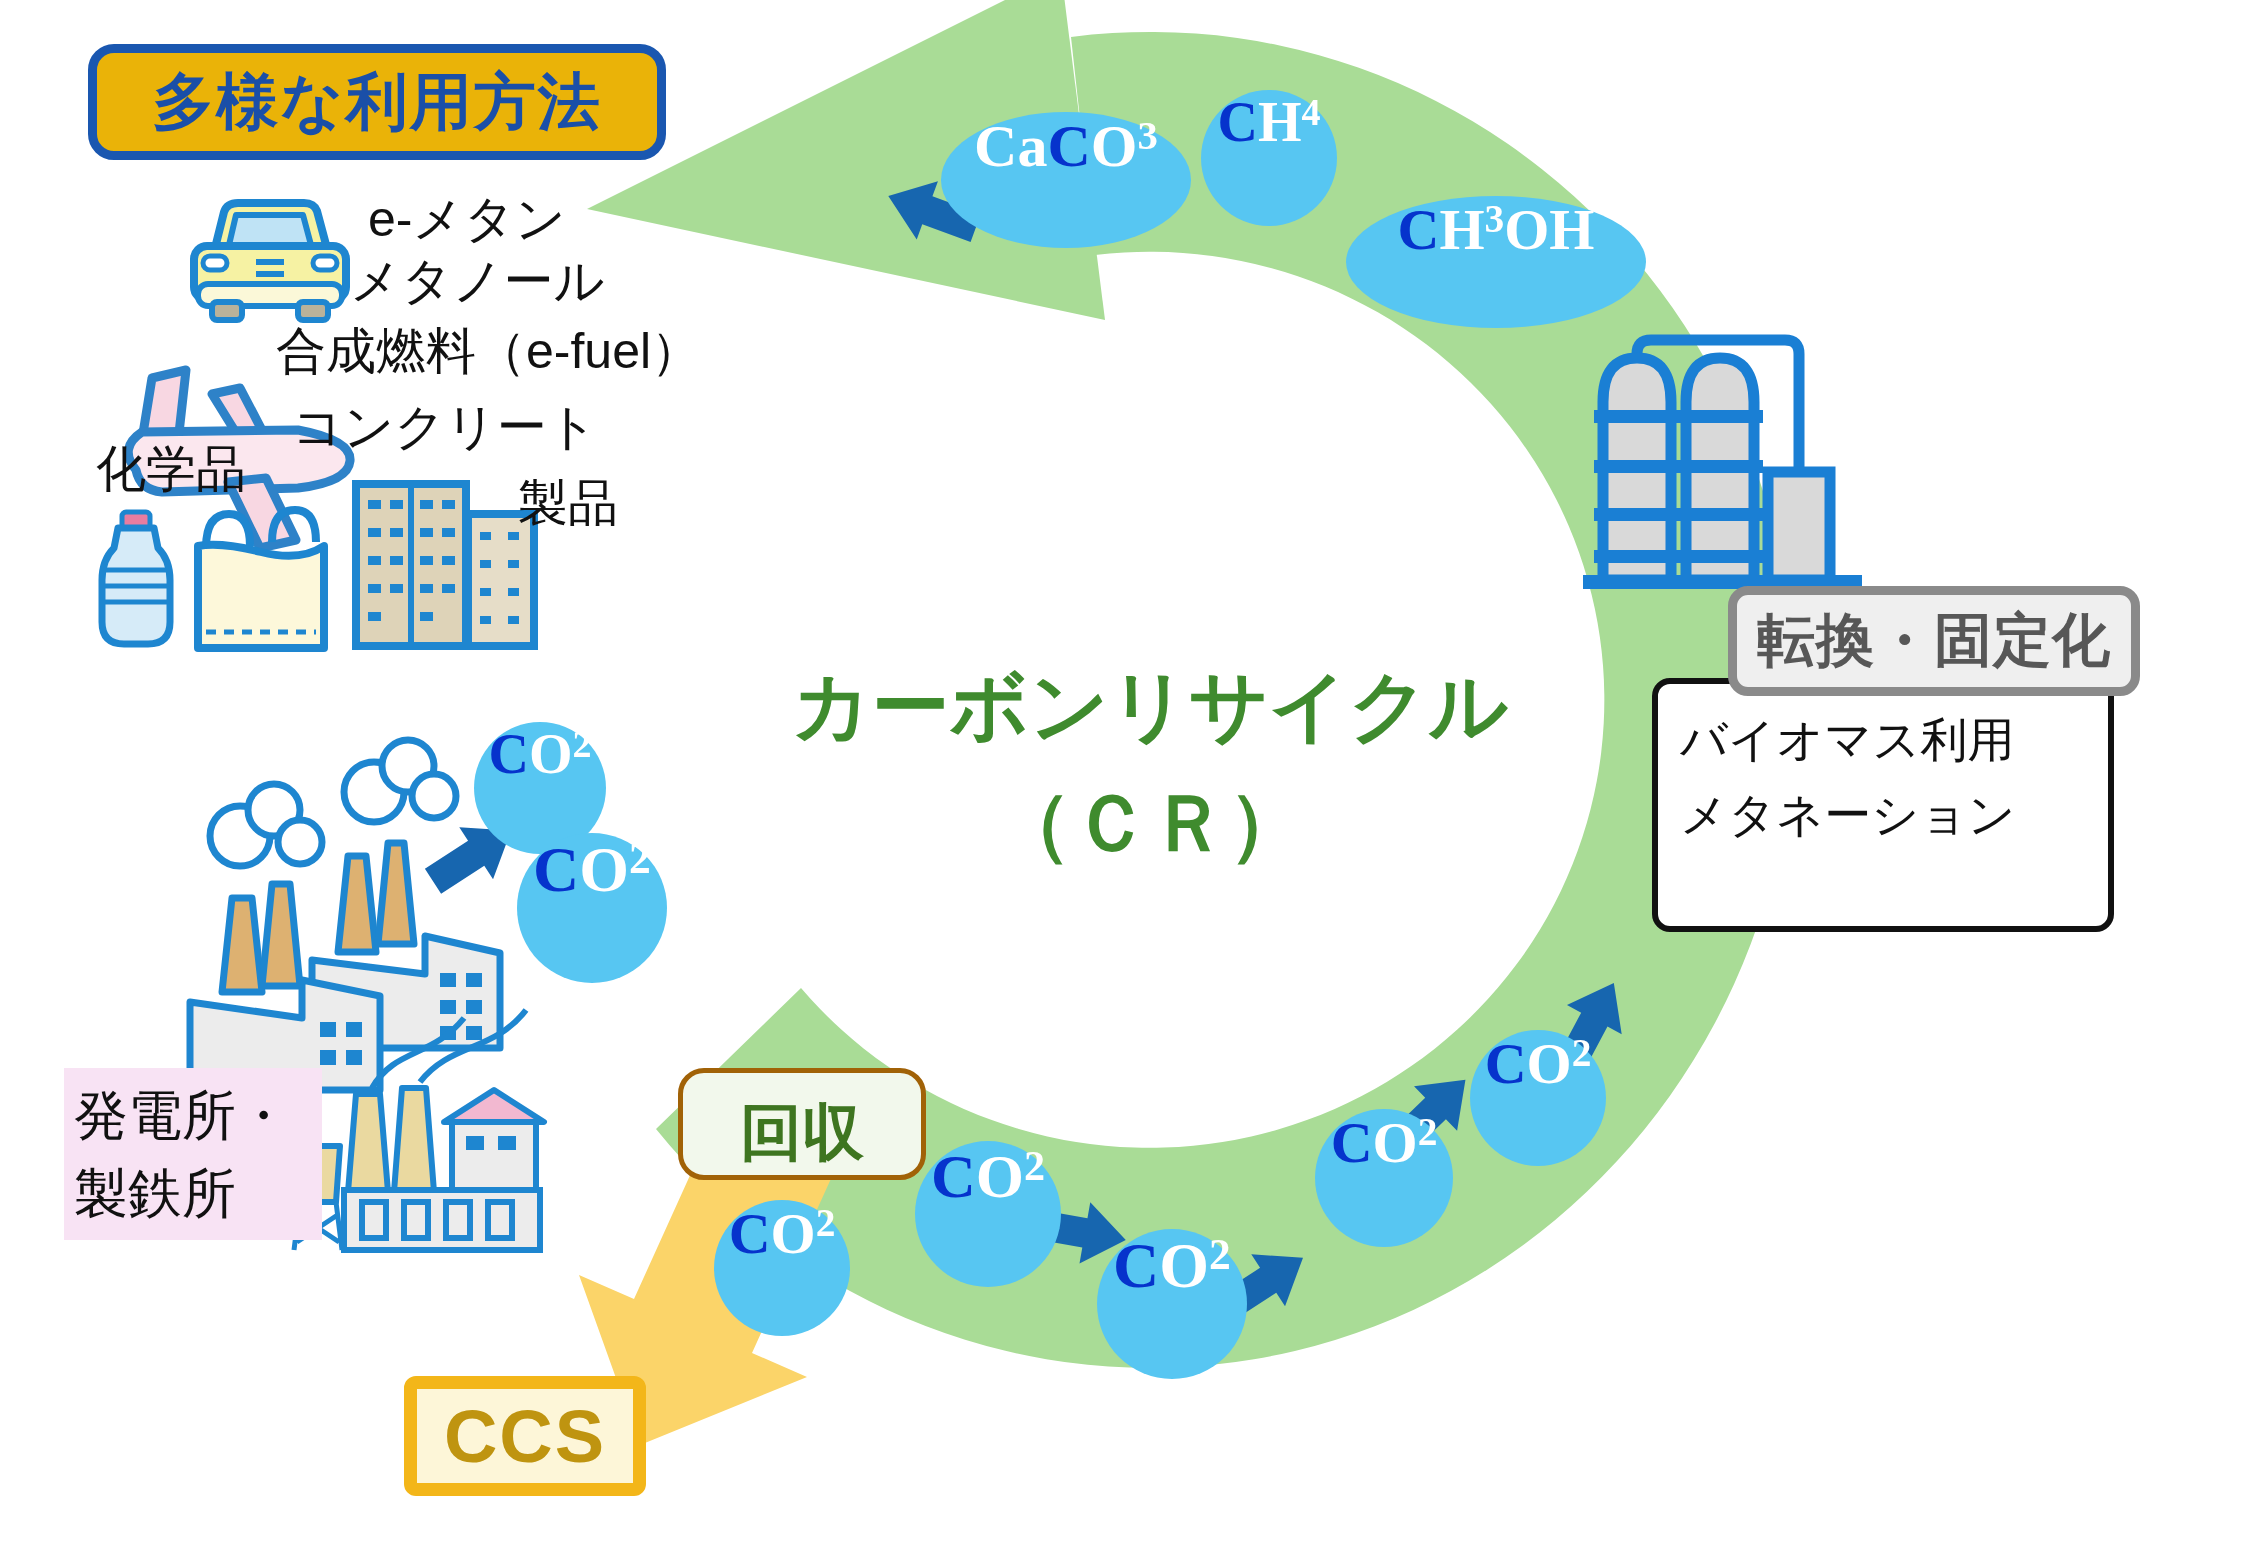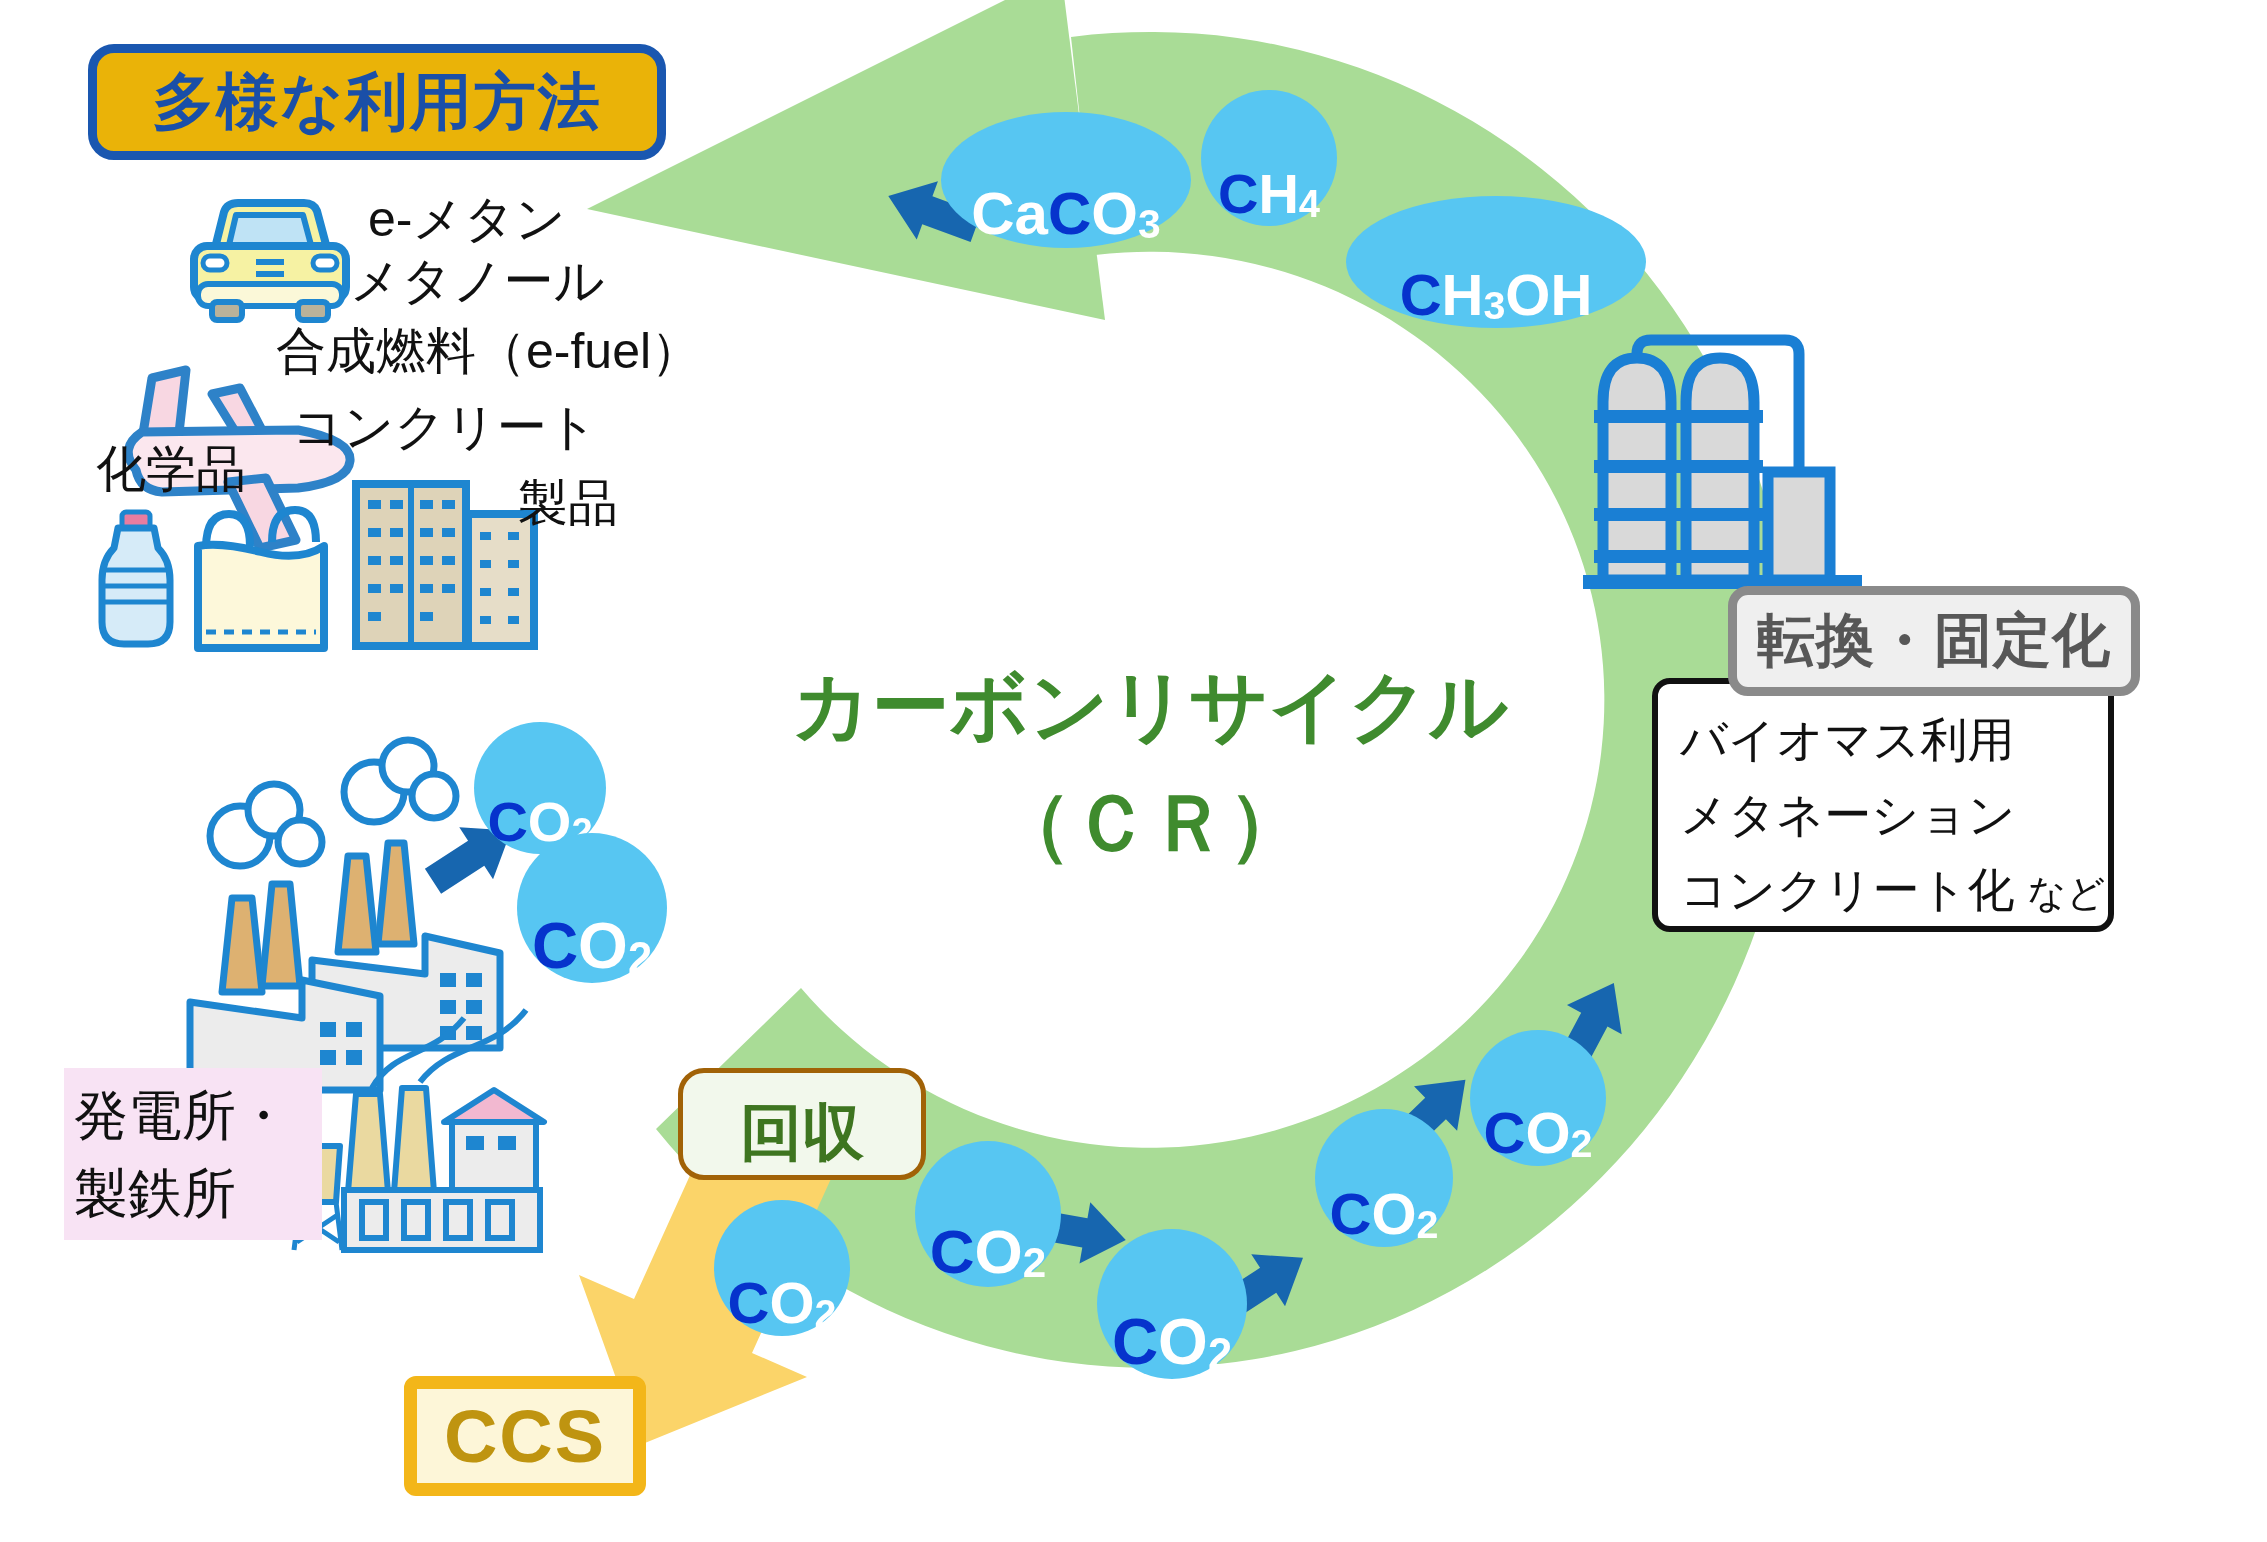--- a/index.html
+++ b/index.html
@@ -46,22 +46,22 @@
   }
   .sources-box{
     left:64px;top:1068px;width:258px;height:172px;
     background:#f8e3f4;display:block;padding:8px 0 0 10px;
     color:#111;font-size:54px;line-height:1.45;white-space:nowrap;
   }
 
   
   .pill,.co2{
     position:absolute;background:#57c6f2;border-radius:50%;
-    display:flex;align-items:flex-end;justify-content:center;
-    font-weight:bold;white-space:nowrap;
+    display:flex;align-items:flex-start;justify-content:center;
+    font-weight:bold;white-space:nowrap;font-family:Liberation Serif, serif;
   }
   .mol-c{color:#0633cc;}
   .mol-w{color:#ffffff;}
   .sub{font-size:.68em;vertical-align:-0.22em;}
   .pill.caco3{left:941px;top:112px;width:250px;height:136px;font-size:60px;}
   .pill.ch4{left:1201px;top:90px;width:136px;height:136px;font-size:56px;}
   .pill.ch3oh{left:1346px;top:196px;width:300px;height:132px;font-size:58px;}
   .co2{font-size:60px;}
   .co2.p1{left:474px;top:722px;width:132px;height:132px;font-size:56px;}
   .co2.p2{left:517px;top:833px;width:150px;height:150px;font-size:64px;}
@@ -304,21 +304,20 @@
     </div>
   <div class="co2 p7">
       <span class="mol-c">C</span>
       <span class="mol-w">O</span>
       <span class="mol-w sub">2</span>
     </div>
 
   <div class="box info-box">
     <div>バイオマス利用</div>
     <div>メタネーション</div>
-    <div><span>コンクリート化</span> <span class="etc">など</span></div>
   </div>
   <div class="box conversion-box">
     <span>転換・固定化</span>
   </div>
 
   <div class="box capture-box">
     <span>回収</span>
   </div>
   <div class="box ccs-box">
     <span>CCS</span>

